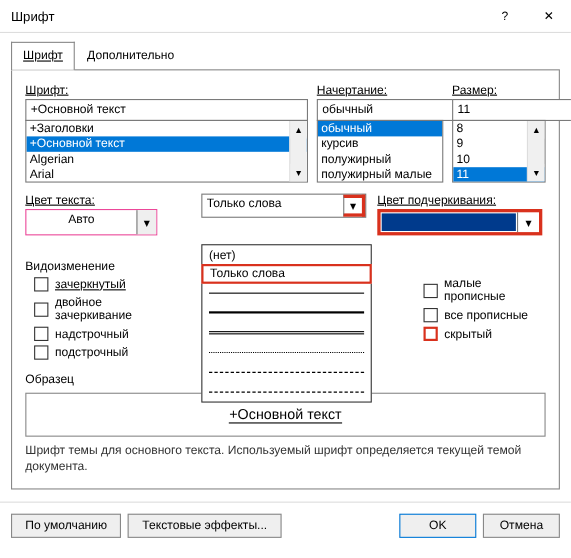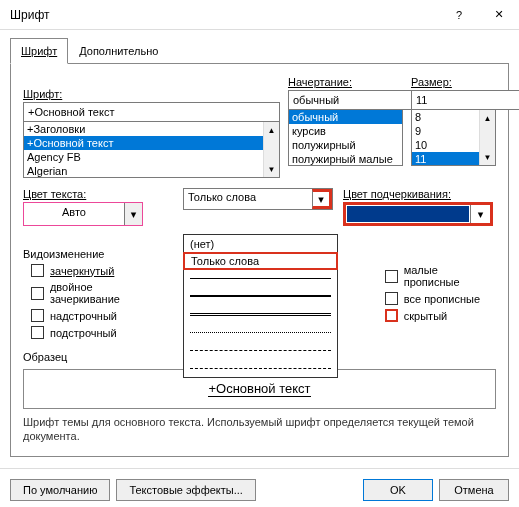--- a/index.html
+++ b/index.html
@@ -8,21 +8,21 @@
   .titlebar .title { font-size: 12px; }
   .titlebar .spacer { flex: 1; }
   .tbtn { width: 40px; height: 30px; display: flex; align-items: center; justify-content: center; }
   .tabs { display: flex; padding: 8px 10px 0 10px; }
   .tab { padding: 6px 10px; border: 1px solid transparent; cursor: pointer; }
   .tab.active { border: 1px solid #888; border-bottom: 1px solid #fff; font-weight: normal; text-decoration: underline; position: relative; z-index: 2; }
   .tab:not(.active) { text-decoration: none; }
   .frame { margin: 0 10px 10px 10px; border: 1px solid #888; padding: 12px; position: relative; top: -1px; }
   .row1 { display: flex; gap: 8px; }
   .col { display: flex; flex-direction: column; }
-  .col.f { flex: 1; margin-top: 12px; }
+  .col.f { flex: 1; }
   .col.n { width: 115px; }
   .col.s { width: 85px; }
   .lbl { margin-bottom: 2px; text-decoration: underline; }
   .combo { display: flex; }
   .combo input { flex: 1; border: 1px solid #7a7a7a; padding: 2px 4px; height: 20px; }
   .listbox { border: 1px solid #7a7a7a; height: 57px; overflow: hidden; margin-top: -1px; position: relative; }
   .listbox .item { padding: 1px 3px; white-space: nowrap; }
   .listbox .item.sel { background: #0078d7; color: #fff; }
   .listbox .scrollbar { position: absolute; right: 0; top: 0; bottom: 0; width: 16px; background: #f0f0f0; border-left: 1px solid #ddd; display: flex; flex-direction: column; }
   .scrollbar .arr { height: 16px; display: flex; align-items: center; justify-content: center; font-size: 8px; background:#f0f0f0; }
@@ -85,21 +85,20 @@
 
   <div class="row1">
     <div class="col f">
       <div class="lbl">Шрифт:</div>
       <div class="combo">
         <input value="+Основной текст" style="">
       </div>
       <div class="listbox">
         <div class="item">+Заголовки</div>
         <div class="item sel">+Основной текст</div>
-        <div class="item">Agency FB</div>
         <div class="item">Algerian</div>
         <div class="item">Arial</div>
         <div class="scrollbar">
           <div class="arr">▲</div>
           <div class="track"></div>
           <div class="arr">▼</div>
         </div>
       </div>
     </div>
 

